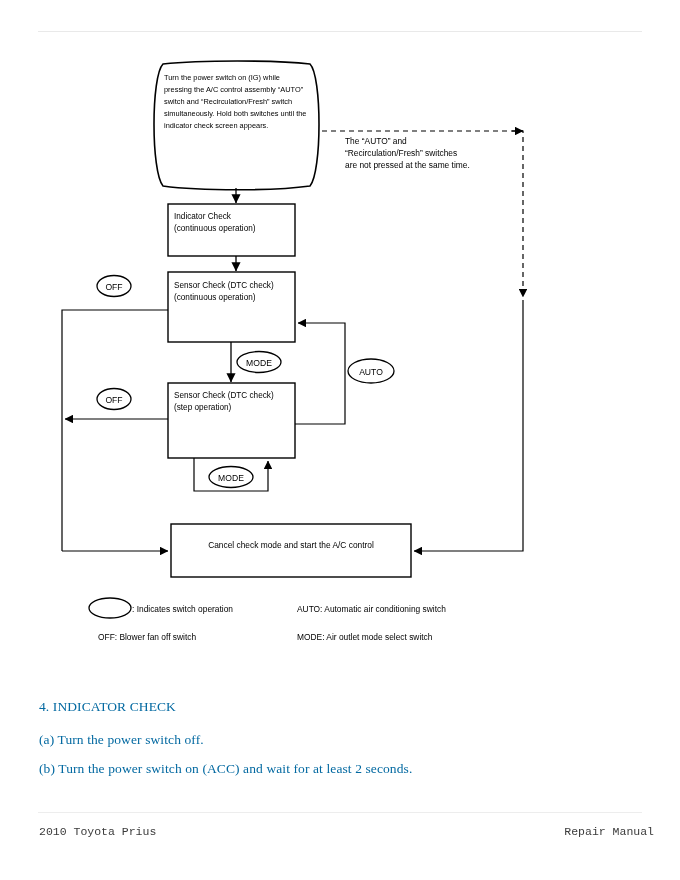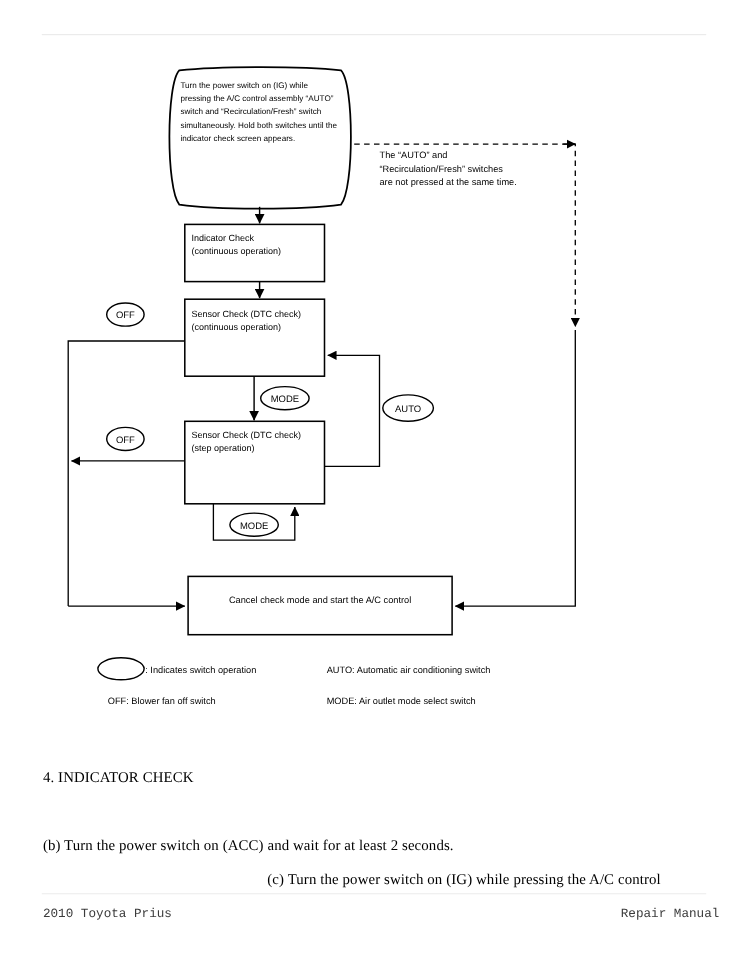--- a/index.html
+++ b/index.html
@@ -43,21 +43,21 @@
     top: 0;
   }
   .flow-text {
     font-family: "Liberation Sans", sans-serif;
     fill: #000000;
   }
   .body-text {
     position: absolute;
     font-family: "Liberation Serif", serif;
     font-size: 13.5px;
-    color: #000000;
+    color: #0369a1;
     white-space: pre;
     letter-spacing: 0.1px;
   }
   .footer-text {
     position: absolute;
     font-family: Liberation Mono, monospace;
     font-size: 11.5px;
     color: #3b3b3b;
     white-space: pre;
   }
@@ -159,21 +159,21 @@
     <text class="flow-text" font-size="8.4" x="132" y="612">: Indicates switch operation</text>
 
     <text class="flow-text" font-size="8.4" x="297" y="612">AUTO: Automatic air conditioning switch</text>
 
     <text class="flow-text" font-size="8.4" x="98" y="640">OFF: Blower fan off switch</text>
 
     <text class="flow-text" font-size="8.4" x="297" y="640">MODE: Air outlet mode select switch</text>
   </svg>
 
   <div class="body-text" id="t-heading">4. INDICATOR CHECK</div>
+  <div class="body-text" id="t-step-a">(a) Turn the power switch off.</div>
   <div class="body-text" id="t-step-b">(b) Turn the power switch on (ACC) and wait for at least 2 seconds.</div>
-  <div class="body-text" id="t-step-c">(c) Turn the power switch on (IG) while pressing the A/C control</div>
 
   <div class="rule-footer"></div>
 
   <div class="footer-text" id="f-left">2010 Toyota Prius</div>
   <div class="footer-text" id="f-right">Repair Manual</div>
 
 </div>
 
 </body></html>

